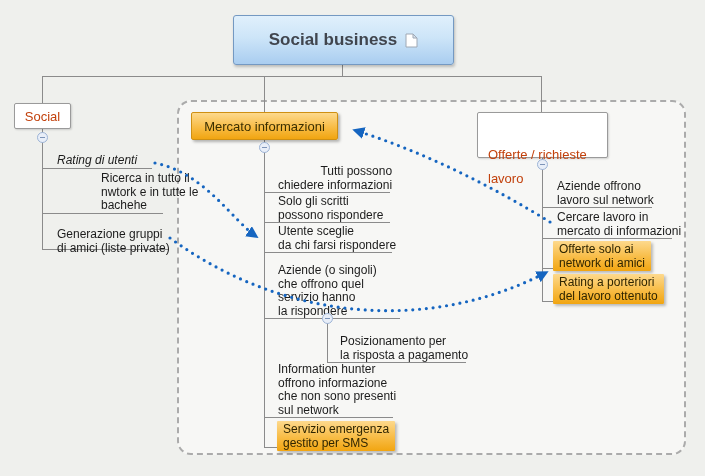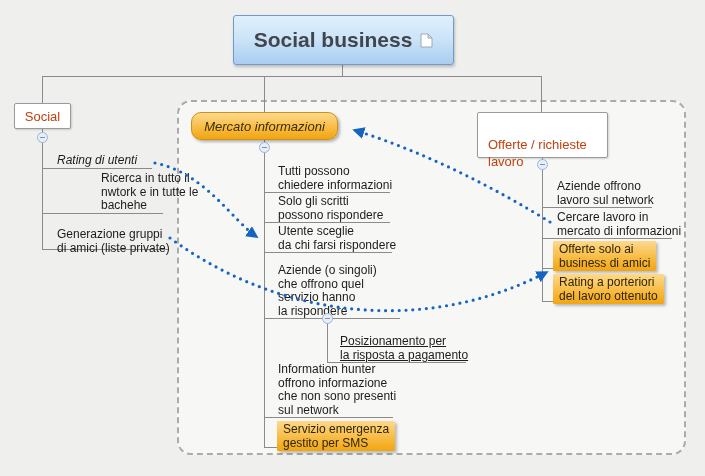--- a/index.html
+++ b/index.html
@@ -20,33 +20,33 @@
   .ln{position:absolute;background:#8b8b8b;z-index:1;}
   .lnh{height:1px;}
   .lnv{width:1px;}
   
   .rootbox{
     position:absolute;left:233px;top:15px;width:219px;height:48px;
     display:flex;align-items:center;justify-content:center;gap:8px;
     background:linear-gradient(#e0f0fc,#cde5f8 45%,#a9cdf0);
     border:1px solid #7499c2;border-radius:3px;
     box-shadow:1px 2px 3px rgba(0,0,0,.22);
-    font-size:21px;font-weight:bold;color:#40454e;z-index:2;
+    font-size:17px;font-weight:bold;color:#40454e;z-index:2;
   }
   .whitebox{
     position:absolute;background:#fff;border:1px solid #9a9a9a;border-radius:2px;
     box-shadow:1px 1px 2px rgba(0,0,0,.15);
     font-size:13px;color:#c2410c;z-index:2;box-sizing:border-box;
   }
   .orangebox{
     position:absolute;
     background:linear-gradient(#fdd98d,#f8bc45 55%,#f1a511);
-    border:1px solid #cf9013;border-radius:10px;
+    border:1px solid #cf9013;border-radius:2px;
     box-shadow:2px 2px 3px rgba(0,0,0,.28);
-    font-size:13px;color:#3b2f00;z-index:2;box-sizing:border-box;font-style:italic;
+    font-size:13px;color:#3b2f00;z-index:2;box-sizing:border-box;
   }
   .smallorange{
     position:absolute;display:inline-block;
     background:linear-gradient(#fdd98d,#f8bc45 55%,#f1a511);
     border-radius:1px;box-shadow:2px 2px 3px rgba(0,0,0,.25);
     font-size:12px;line-height:13.5px;color:#2f2500;
     padding:2px 6px 1px 6px;white-space:pre-line;z-index:2;
   }
   .child{
     position:absolute;font-size:12px;line-height:13.5px;
@@ -104,21 +104,21 @@
 
 <div>
   <div class="orangebox" style="left:191px;top:112px;width:147px;height:28px;display:flex;align-items:center;justify-content:center;">
     <span>Mercato informazioni</span>
   </div>
   <div class="ln lnv" style="left:264px;top:140px;height:307px;"></div>
   <div class="collapse" style="left:259px;top:142px;">
       <span class="minus"></span>
     </div>
 
-  <div class="child" style="left:278px;top:165px;">Tutti possono
+  <div class="child" style="left:278px;top:165px;text-align:right;">Tutti possono
 chiedere informazioni</div>
   <div class="ln lnh" style="left:264px;top:192px;width:126px;"></div>
 
   <div class="child" style="left:278px;top:195px;">Solo gli scritti
 possono rispondere</div>
   <div class="ln lnh" style="left:264px;top:222px;width:126px;"></div>
 
   <div class="child" style="left:278px;top:225px;">Utente sceglie
 da chi farsi rispondere</div>
   <div class="ln lnh" style="left:264px;top:252px;width:128px;"></div>
@@ -126,55 +126,55 @@
   <div class="child" style="left:278px;top:264px;">Aziende (o singoli)
 che offrono quel
 servizio hanno
 la rispondere</div>
   <div class="ln lnh" style="left:264px;top:318px;width:136px;"></div>
 
   <div class="ln lnv" style="left:327px;top:318px;height:44px;"></div>
   <div class="collapse" style="left:322px;top:313px;">
       <span class="minus"></span>
     </div>
-  <div class="child" style="left:340px;top:335px;text-decoration:underline;">Posizionamento per
+  <div class="child" style="left:340px;top:335px;">Posizionamento per
 la risposta a pagamento</div>
   <div class="ln lnh" style="left:327px;top:362px;width:139px;"></div>
 
   <div class="child" style="left:278px;top:363px;">Information hunter
 offrono informazione
 che non sono presenti
 sul network</div>
   <div class="ln lnh" style="left:264px;top:417px;width:129px;"></div>
 
   <div class="smallorange" style="left:277px;top:421px;">Servizio emergenza
 gestito per SMS</div>
   <div class="ln lnh" style="left:264px;top:447px;width:118px;"></div>
 </div>
 
 <div>
-  <div class="whitebox" style="left:477px;top:112px;width:131px;height:46px;padding:6px 0 0 10px;white-space:pre-line;line-height:17px;">
+  <div class="whitebox" style="left:477px;top:112px;width:131px;height:46px;padding:6px 0 0 10px;white-space:pre-line;line-height:24px;">
     <span>Offerte / richieste
 lavoro</span>
   </div>
   <div class="ln lnv" style="left:542px;top:158px;height:143px;"></div>
   <div class="collapse" style="left:537px;top:159px;">
       <span class="minus"></span>
     </div>
 
   <div class="child" style="left:557px;top:180px;">Aziende offrono
 lavoro sul network</div>
   <div class="ln lnh" style="left:542px;top:207px;width:110px;"></div>
 
   <div class="child" style="left:557px;top:211px;">Cercare lavoro in
 mercato di informazioni</div>
   <div class="ln lnh" style="left:542px;top:238px;width:130px;"></div>
 
   <div class="smallorange" style="left:553px;top:241px;">Offerte solo ai
-business di amici</div>
+network di amici</div>
   <div class="ln lnh" style="left:542px;top:268px;width:108px;"></div>
 
   <div class="smallorange" style="left:553px;top:274px;">Rating a porteriori
 del lavoro ottenuto</div>
   <div class="ln lnh" style="left:542px;top:301px;width:113px;"></div>
 </div>
 
 <svg class="arrows">
   <defs>
     <marker id="ah" viewBox="0 0 10 10" refX="8.5" refY="5" markerWidth="3.8" markerHeight="3.8" orient="auto">

